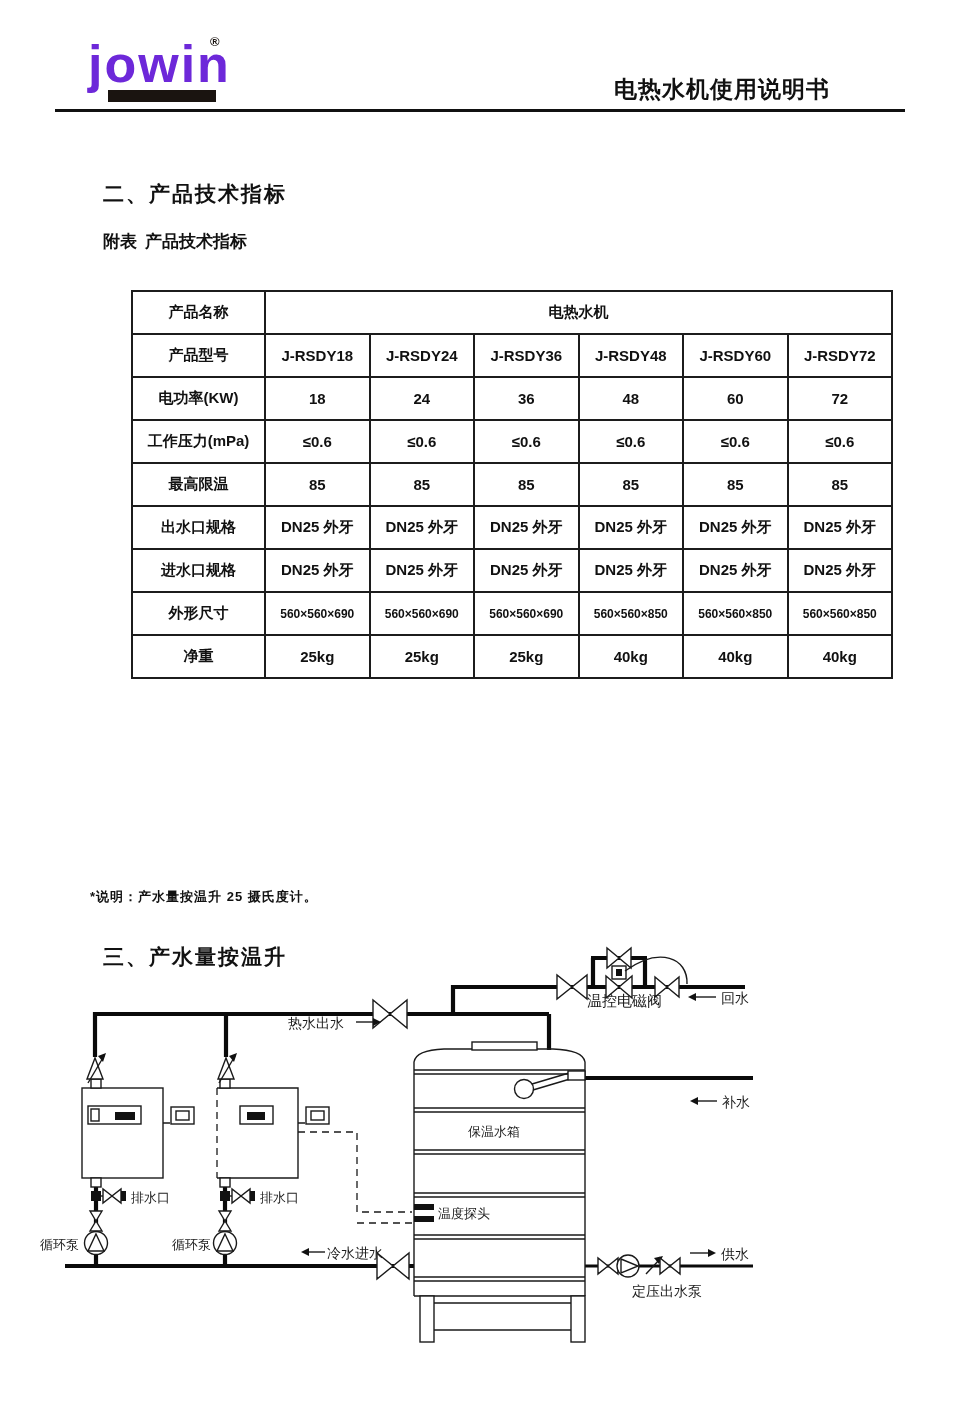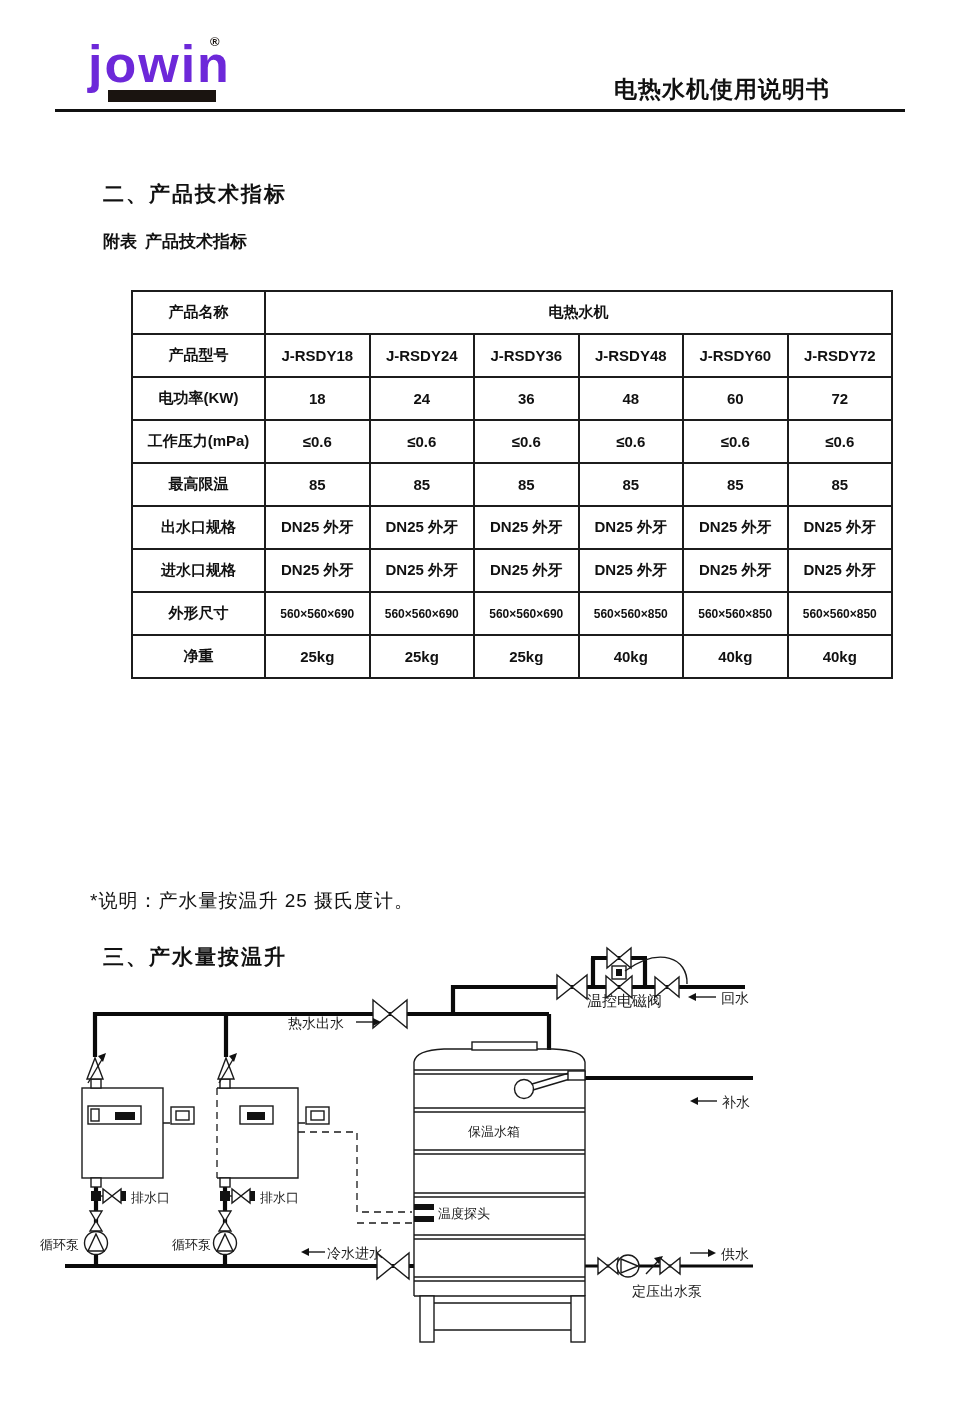--- a/index.html
+++ b/index.html
@@ -10,21 +10,21 @@
   .logo-wrap{left:88px;top:38px;width:180px;height:72px;}
   .logo-text{font-size:52px;font-weight:bold;letter-spacing:2px;color:#6d28d9;line-height:1;}
   .logo-reg{position:absolute;left:122px;top:-4px;font-size:13px;font-weight:bold;color:#1a1410;}
   .logo-bar{position:absolute;left:20px;top:52px;width:108px;height:12px;background:#1a1410;}
   .doc-title{left:530px;top:74px;width:300px;text-align:right;font-size:23px;font-weight:bold;letter-spacing:1px;}
   .header-rule{left:55px;top:109px;width:850px;height:3px;background:#111;}
   
   .h2{left:103px;top:180px;font-size:21px;font-weight:bold;letter-spacing:2px;}
   .sub{left:103px;top:230px;font-size:17px;font-weight:bold;}
   .sub b{margin-right:8px;}
-  .note{left:90px;top:888px;font-size:19px;font-weight:normal;letter-spacing:1px;}
+  .note{left:90px;top:888px;font-size:13px;font-weight:bold;letter-spacing:1px;}
   .h3{left:103px;top:943px;font-size:21px;font-weight:bold;letter-spacing:2px;}
   
   .spec{left:93px;top:290px;padding-left:38px;}
   table{border-collapse:collapse;table-layout:fixed;width:762px;}
   td{border:2px solid #1c1c1c;text-align:center;vertical-align:middle;
      font-weight:bold;font-size:15px;height:41px;padding:0;overflow:hidden;white-space:nowrap;}
   td.lbl{width:131px;}
   td.sm{font-size:12px;}
   
   .diagram{left:0;top:940px;width:960px;height:420px;}

